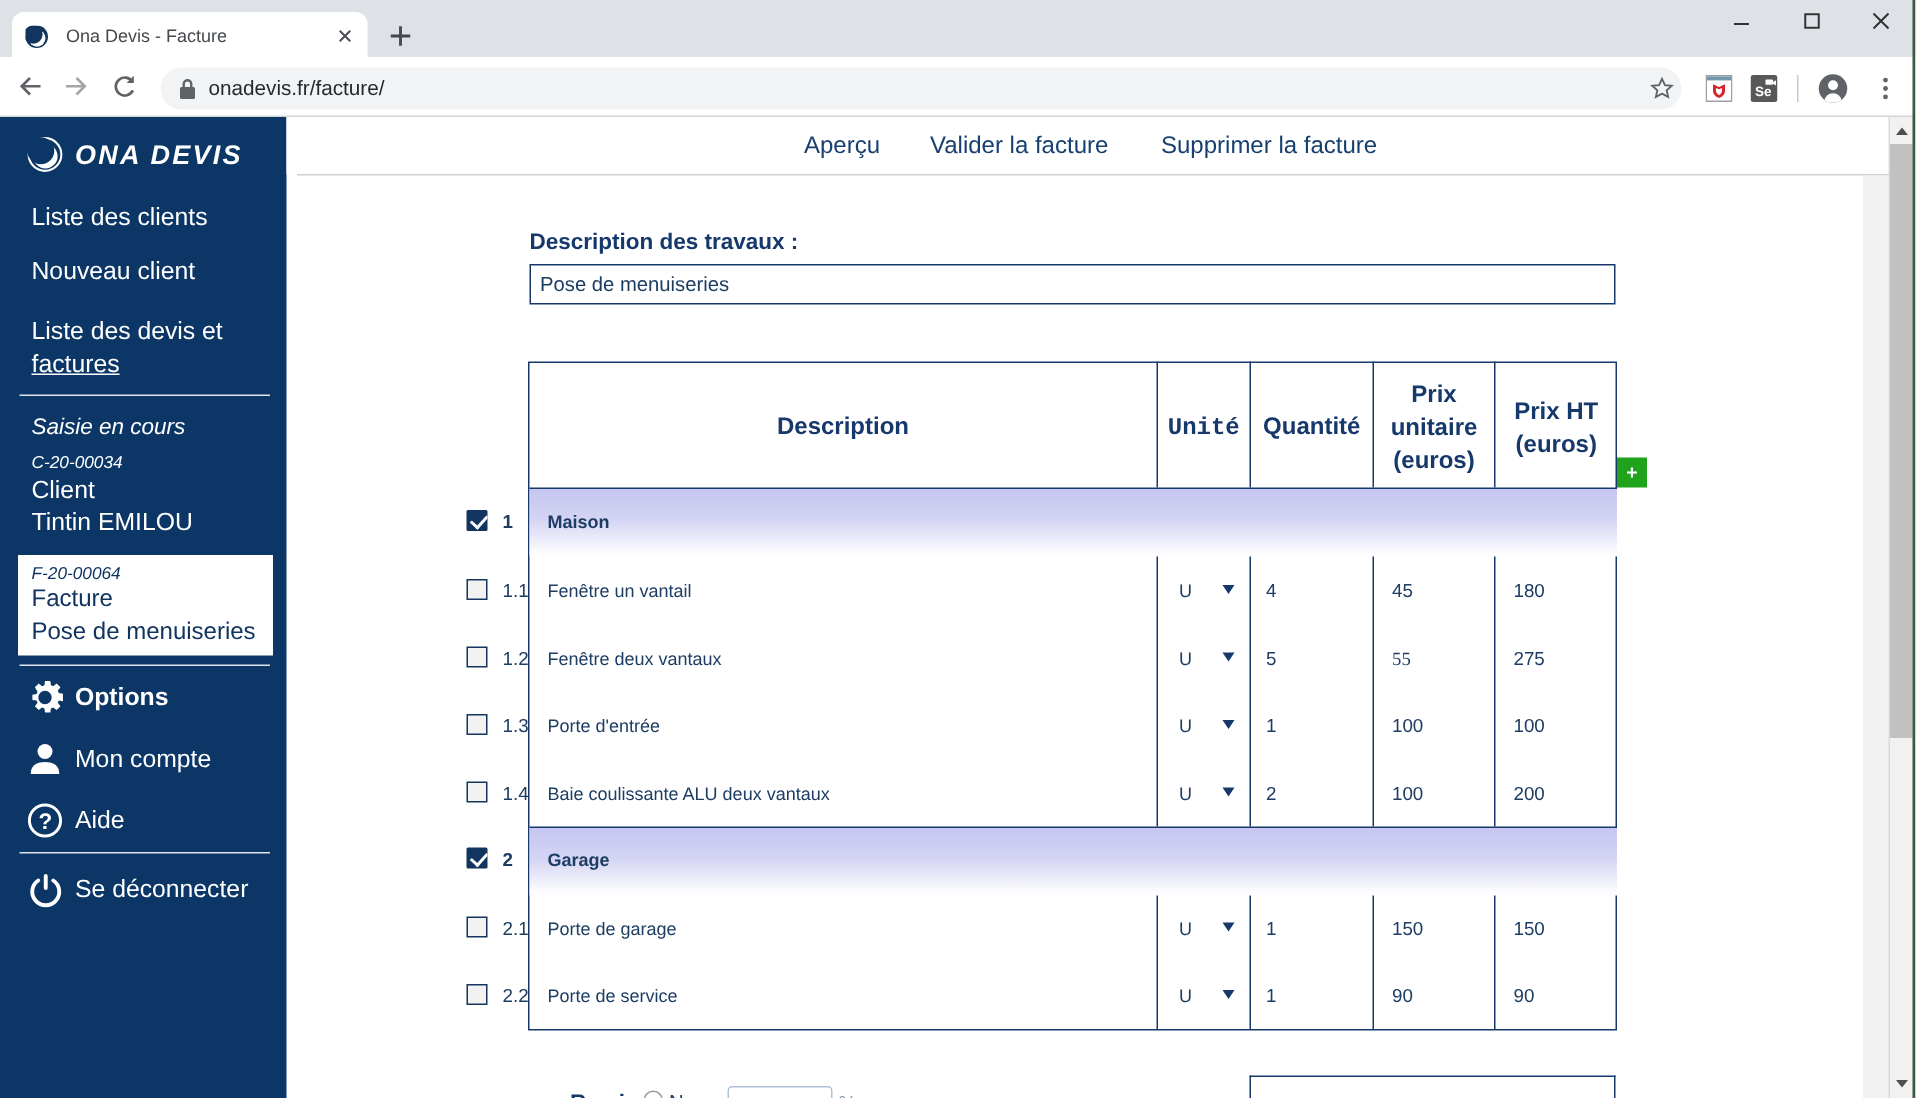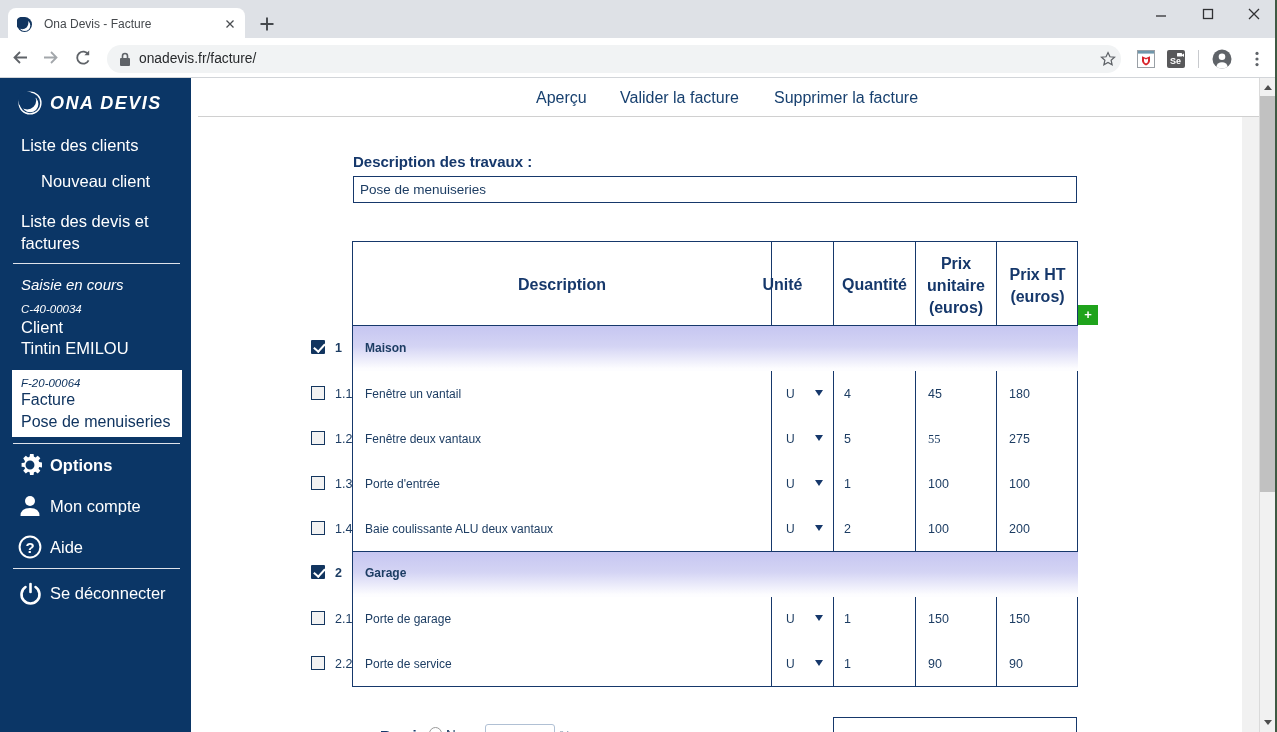--- a/index.html
+++ b/index.html
@@ -119,26 +119,26 @@
   </svg>
 
 <div class="a" id="sidebar"></div>
 <svg class="a" style="left:18px;top:91px;" width="24" height="24" viewBox="0 0 24 24">
   <circle cx="12" cy="12" r="10.9" fill="none" stroke="#fff" stroke-width="1.4"></circle>
   <circle cx="12.2" cy="13.1" r="8.2" fill="#fff"></circle>
   <circle cx="9.2" cy="9.5" r="9.0" fill="#0b3666"></circle>
 </svg>
 <div class="a" style="left:50px;top:93px;font-size:18px;font-weight:bold;font-style:italic;color:#fff;letter-spacing:1.5px;">ONA DEVIS</div>
 <div class="sm" style="top:136px;">Liste des clients</div>
-<div class="sm" style="top:172px;margin-left:20px;">Nouveau client</div>
+<div class="sm" style="top:172px;">Nouveau client</div>
 <div class="sm" style="top:212px;">Liste des devis et</div>
-<div class="sm" style="top:234px;">factures</div>
+<div class="sm" style="top:234px;text-decoration:underline;">factures</div>
 <div class="sep" style="top:263px;"></div>
 <div class="sm" style="top:276px;font-size:15px;font-style:italic;">Saisie en cours</div>
-<div class="sm" style="top:303px;font-size:11.5px;font-style:italic;">C-40-00034</div>
+<div class="sm" style="top:303px;font-size:11.5px;font-style:italic;">C-20-00034</div>
 <div class="sm" style="top:318px;">Client</div>
 <div class="sm" style="top:339px;">Tintin EMILOU</div>
 <div class="a" style="left:12px;top:370px;width:170px;height:67px;background:#fff;"></div>
 <div class="a" style="left:21px;top:377px;font-size:11.5px;font-style:italic;color:#113560;">F-20-00064</div>
 <div class="a" style="left:21px;top:391px;font-size:16px;color:#113560;">Facture</div>
 <div class="a" style="left:21px;top:413px;font-size:16px;color:#113560;">Pose de menuiseries</div>
 <div class="sep" style="top:443px;"></div>
 <svg class="a" style="left:17px;top:452px;" width="26" height="26" viewBox="1.8 1.8 20.4 20.4">
     <path fill="#fff" d="M12 8.5a3.5 3.5 0 1 0 0 7 3.5 3.5 0 0 0 0-7zm9.4 5.4l-2.2-.3a7 7 0 0 1-.5 1.2l1.4 1.8-2 2-1.8-1.4a7 7 0 0 1-1.2.5l-.3 2.2h-2.8l-.3-2.2a7 7 0 0 1-1.2-.5l-1.8 1.4-2-2 1.4-1.8a7 7 0 0 1-.5-1.2l-2.2-.3v-2.8l2.2-.3a7 7 0 0 1 .5-1.2L6.7 6.7l2-2 1.8 1.4a7 7 0 0 1 1.2-.5l.3-2.2h2.8l.3 2.2a7 7 0 0 1 1.2.5l1.8-1.4 2 2-1.4 1.8a7 7 0 0 1 .5 1.2l2.2.3z"></path>
   </svg>
@@ -171,21 +171,21 @@
 <div class="a" style="left:360px;top:182px;font-size:13.5px;color:#1d3d63;">Pose de menuiseries</div>
 
 <div class="a" style="left:352px;top:241px;width:726px;height:446px;border:1px solid #16386b;"></div>
 
 <div class="vl" style="left:771px;top:241px;height:84px;"></div>
 <div class="vl" style="left:833px;top:241px;height:84px;"></div>
 <div class="vl" style="left:915px;top:241px;height:84px;"></div>
 <div class="vl" style="left:996px;top:241px;height:84px;"></div>
 
 <div class="hdr" style="left:353px;top:274px;width:418px;">Description</div>
-<div class="hdr" style="left:752px;top:274px;width:61px;">Unité</div>
+<div class="hdr" style="left:772px;top:274px;width:61px;font-family:Liberation Mono, monospace;">Unité</div>
 <div class="hdr" style="left:834px;top:274px;width:81px;">Quantité</div>
 <div class="hdr" style="left:916px;top:253px;width:80px;">Prix<br>unitaire<br>(euros)</div>
 <div class="hdr" style="left:997px;top:264px;width:81px;">Prix HT<br>(euros)</div>
 
 <div class="a" style="left:1078px;top:305px;width:20px;height:20px;background:#1fa31c;"></div>
 <div class="a" style="left:1078px;top:305px;width:20px;height:20px;font-size:13px;font-weight:bold;color:#fff;text-align:center;line-height:19px;">+</div>
 
 <div class="hl" style="left:353px;top:325px;width:725px;"></div>
 <div class="grad" style="left:353px;top:326px;width:725px;height:45px;"></div>
 <div class="hl" style="left:353px;top:551px;width:725px;"></div>

